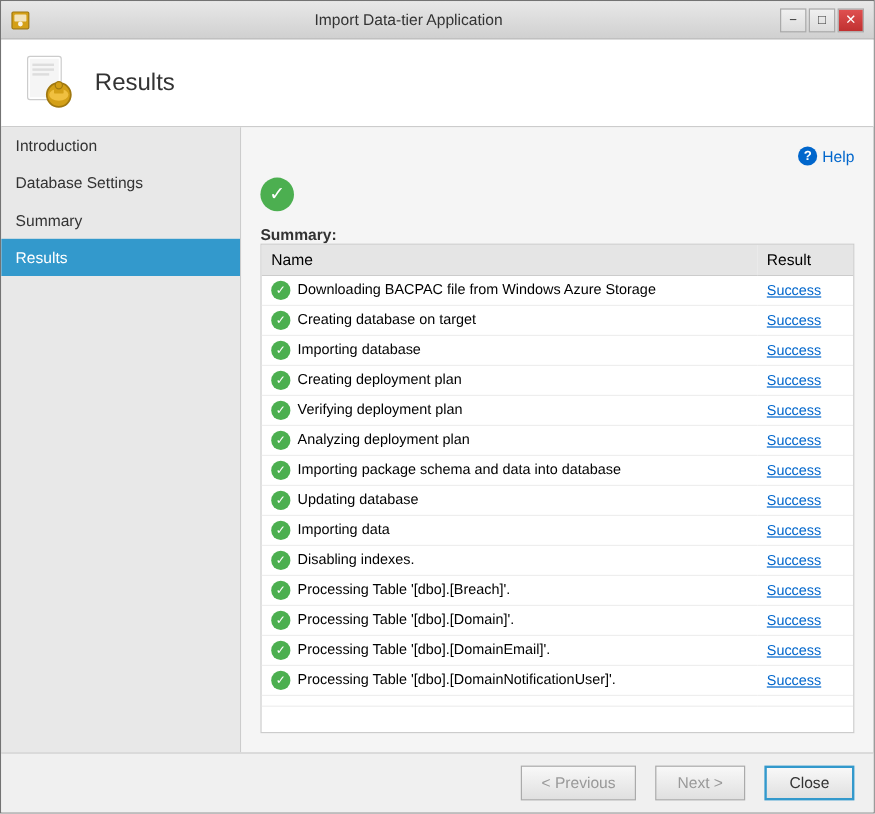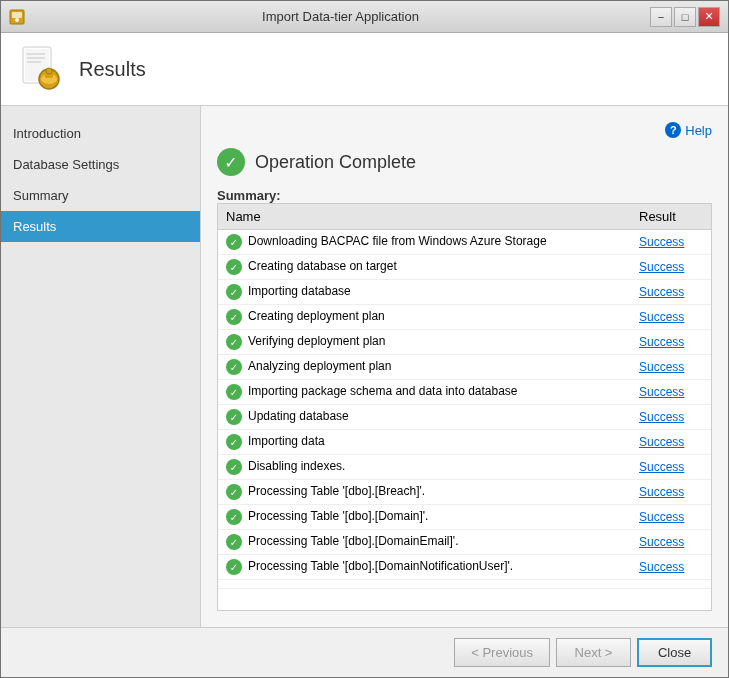--- a/index.html
+++ b/index.html
@@ -85,21 +85,21 @@
     }
     .content-area {
       display: flex;
       flex: 1;
       overflow: hidden;
     }
     .sidebar {
       width: 200px;
       background: #e8e8e8;
       border-right: 1px solid #ccc;
-      padding: 12px 0;
+      padding: 0 0;
       flex-shrink: 0;
     }
     .sidebar-item {
       padding: 8px 12px;
       cursor: pointer;
       color: #333;
       font-size: 13px;
     }
     .sidebar-item.active {
       background: #3399cc;
@@ -217,21 +217,21 @@
       color: #0066cc;
       text-decoration: underline;
       cursor: pointer;
     }
     .footer {
       background: #f0f0f0;
       border-top: 1px solid #ccc;
       padding: 10px 16px;
       display: flex;
       justify-content: flex-end;
-      gap: 6px;
+      gap: 16px;
       flex-shrink: 0;
     }
     .footer-btn {
       padding: 5px 16px;
       font-size: 13px;
       border: 1px solid #aaa;
       background: linear-gradient(to bottom, #f8f8f8, #e0e0e0);
       cursor: pointer;
       color: #333;
       min-width: 75px;
@@ -295,21 +295,20 @@
 
       <div class="help-row">
         <a class="help-link">
           <div class="help-circle">?</div>
           <span>Help</span>
         </a>
       </div>
 
       <div class="operation-row">
         <div class="check-circle">✓</div>
-        <div class="operation-title">Operation Complete</div>
       </div>
 
       <div class="summary-label">
         <span>Summary:</span>
       </div>
 
       <div class="results-table-container">
         <table class="results-table">
           <thead>
             <tr>

